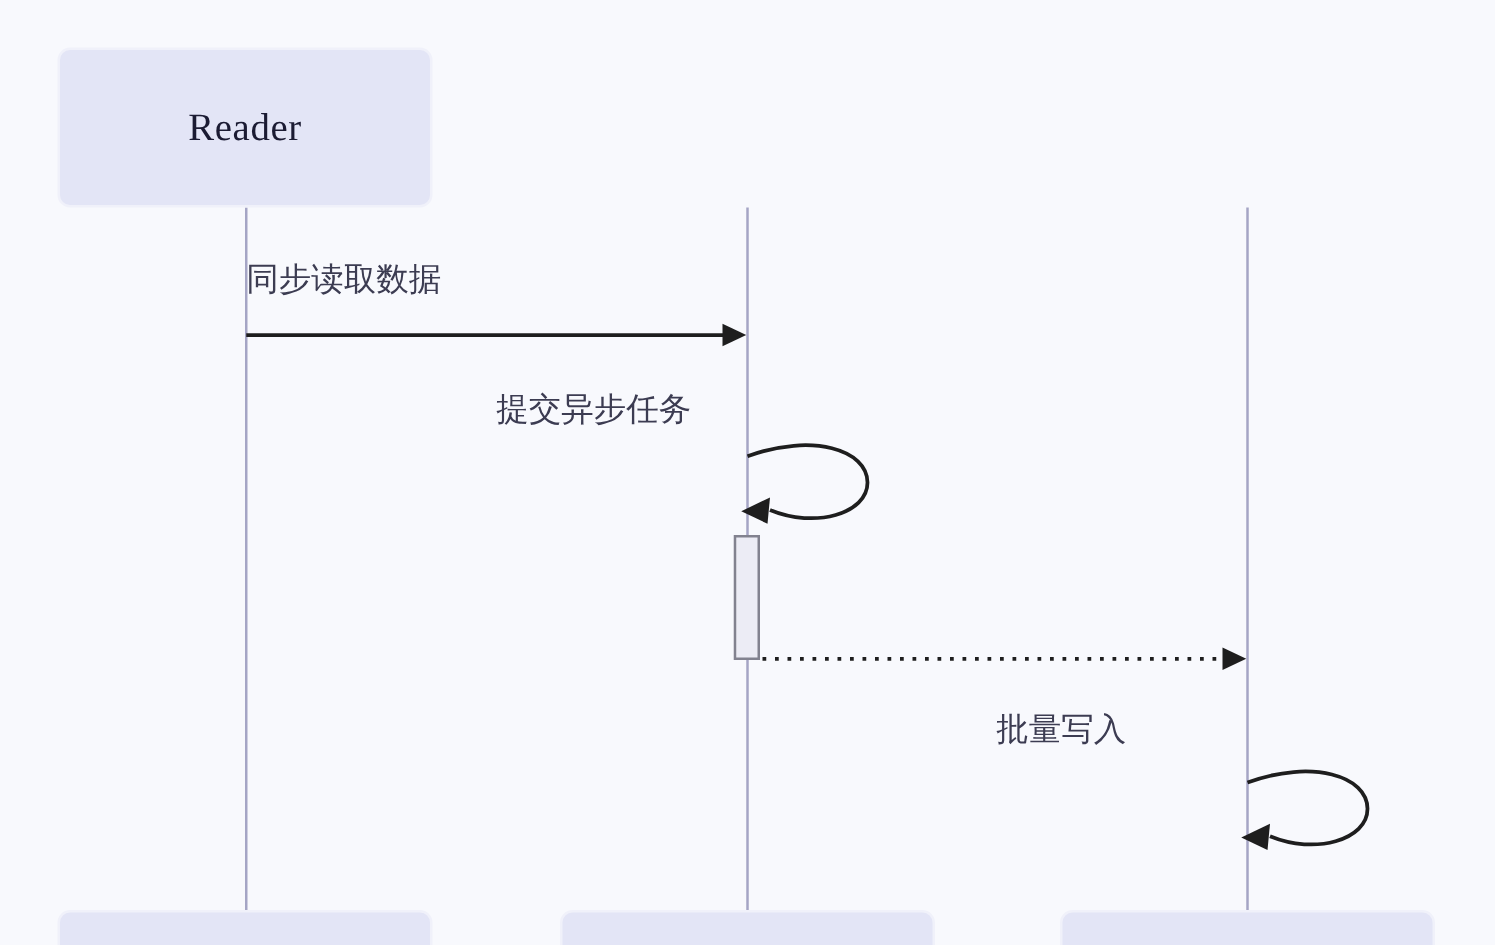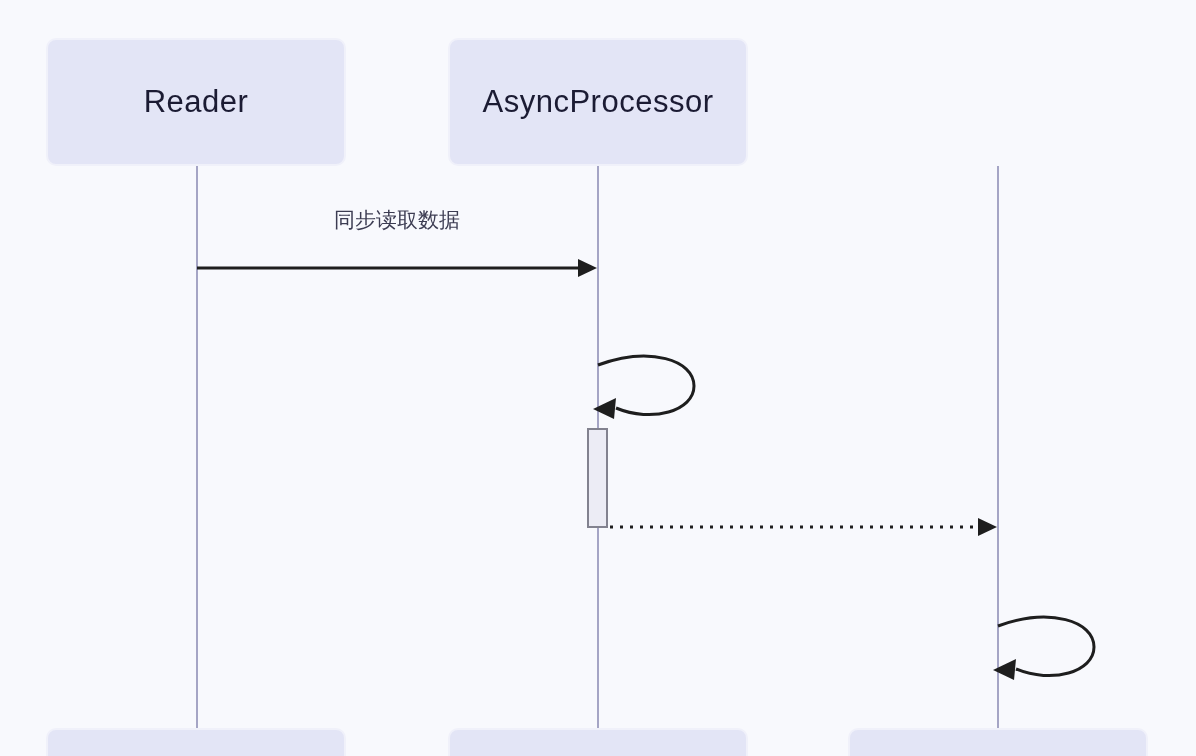--- a/index.html
+++ b/index.html
@@ -17,20 +17,21 @@
   body {
     background: var(--background);
     font-family: "Liberation Sans", sans-serif;
   }
   .diagram {
     position: relative;
     width: 1196px;
     height: 756px;
     overflow: hidden;
     background: var(--background);
+    font-family: Liberation Serif, serif;
   }
   .lifeline {
     position: absolute;
     top: 166px;
     width: 2px;
     height: 562px;
     background: var(--lifeline);
   }
   .participant {
     position: absolute;
@@ -68,22 +69,22 @@
     top: 428px;
     width: 21px;
     height: 100px;
     background: var(--activation-fill);
     border: 2px solid var(--activation-border);
     box-sizing: border-box;
   }
   .msg-label {
     position: absolute;
     width: 400px;
-    text-align: center;
-    font-size: 21px;
+    text-align: left;
+    font-size: 26px;
     color: var(--message-text);
     white-space: nowrap;
   }
 </style>
 </head>
 <body>
 
 <div class="diagram">
 
   <div class="lifeline" style="left:196px"></div>
@@ -103,23 +104,22 @@
 
     <path class="msg-line" d="M998,626 C1050,607 1094,621 1094,647 C1094,672 1052,684 1016,669"></path>
     <polygon class="arrowhead" points="1016,659 993,670 1014,680"></polygon>
   </svg>
 
   <div class="activation"></div>
 
   <div class="participant" style="left:46px; top:38px">
     <span class="participant-label">Reader</span>
   </div>
-  <div class="participant" style="left:448px; top:38px">
-    <span class="participant-label">AsyncProcessor</span>
-  </div>
 
   <div class="participant bottom" style="left:46px; top:728px"></div>
   <div class="participant bottom" style="left:448px; top:728px"></div>
   <div class="participant bottom" style="left:848px; top:728px"></div>
 
   <div class="msg-label" style="left:197px; top:206px">同步读取数据</div>
+  <div class="msg-label" style="left:397px; top:310px">提交异步任务</div>
+  <div class="msg-label" style="left:797px; top:566px">批量写入</div>
 
 </div>
 
 </body></html>

